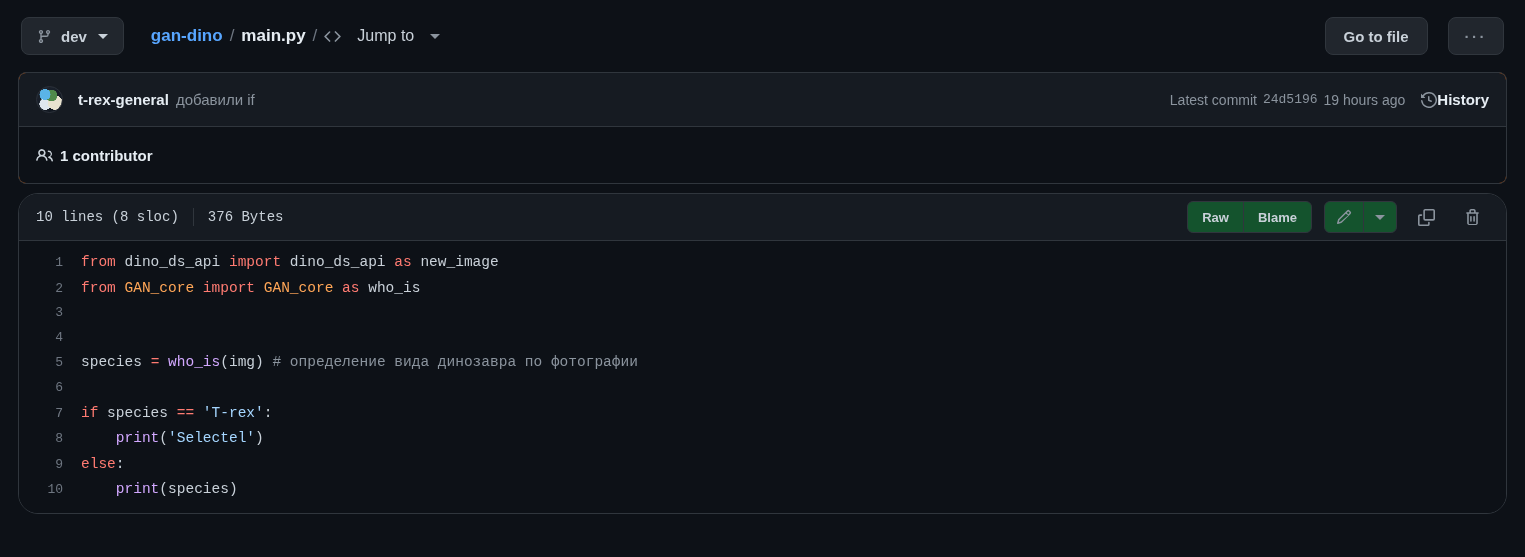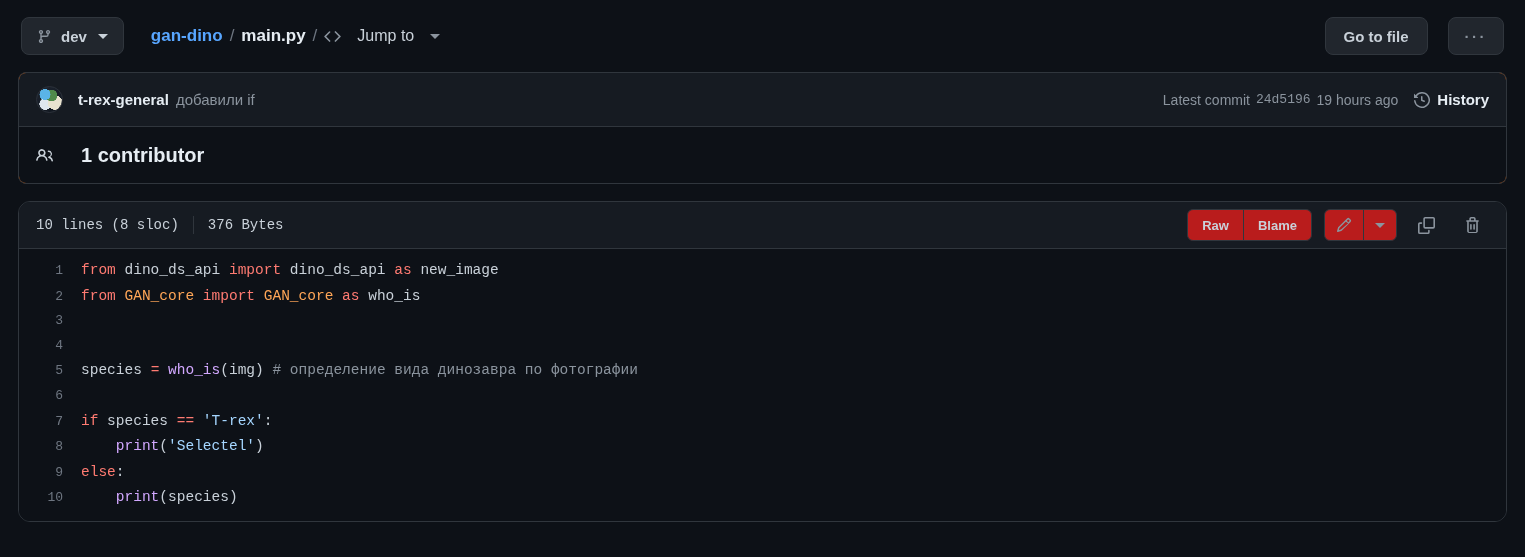--- a/index.html
+++ b/index.html
@@ -94,36 +94,36 @@
   }
   .commit-author { font-size: 15px; font-weight: 700; color: #e6edf3; cursor: pointer; }
   .commit-msg { font-size: 15px; color: #8b949e; margin-left: 7px; }
   .commit-right {
     margin-left: auto;
     display: flex; align-items: center; gap: 16px;
   }
   .commit-meta { font-size: 14px; color: #8b949e; }
   .sha { font-family: "Liberation Mono", monospace; font-size: 13px; color: #8b949e; }
   .history {
-    display: inline-flex; align-items: center; gap: 7px;
+    display: inline-flex; align-items: center; 
     font-size: 15px; font-weight: 700; color: #e6edf3; cursor: pointer;
   }
   .contrib-row {
     display: flex; align-items: center;
     height: 56px;
     padding: 0 17px;
     background: #0d1117;
   }
-  .contrib-text { font-size: 20px; font-weight: 700; color: #e6edf3; margin-left: 28px; cursor: pointer; }
+  .contrib-text { font-size: 15px; font-weight: 700; color: #e6edf3; margin-left: 7px; cursor: pointer; }
 
   
   .codebox {
-    margin-top: 17px;
+    margin-top: 9px;
     border: 1px solid #30363d;
-    border-radius: 12px;
+    border-radius: 20px;
     background: #0d1117;
     overflow: hidden;
   }
   .code-header {
     display: flex; align-items: center;
     height: 47px;
     padding: 0 17px;
     background: #161b22;
     border-bottom: 1px solid #30363d;
   }
@@ -134,21 +134,21 @@
   }
   .stat-div {
     width: 1px; height: 18px; background: #30363d; margin: 0 14px;
     display: inline-block;
   }
   .code-header-right { margin-left: auto; display: flex; align-items: center; gap: 12px; }
   .segmented {
     display: inline-flex; align-items: center;
     height: 32px;
     border: 1px solid #30363d; border-radius: 6px;
-    background: #b91c1c; overflow: hidden;
+    background: #14532d; overflow: hidden;
   }
   .seg-item {
     display: inline-flex; align-items: center; justify-content: center;
     height: 100%; padding: 0 14px;
     font-size: 13px; font-weight: 600; color: #c9d1d9;
     cursor: pointer;
   }
   .seg-item + .seg-item { border-left: 1px solid #30363d; }
   .icon-btn {
     display: inline-flex; align-items: center; justify-content: center;

